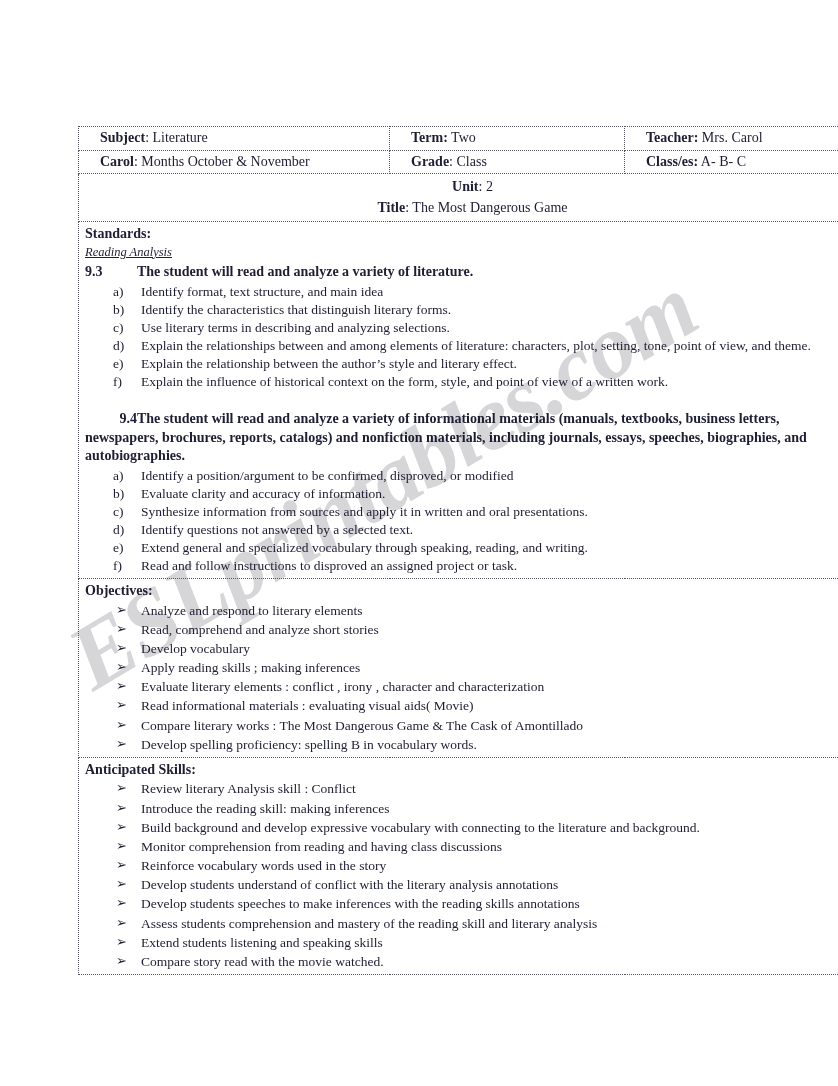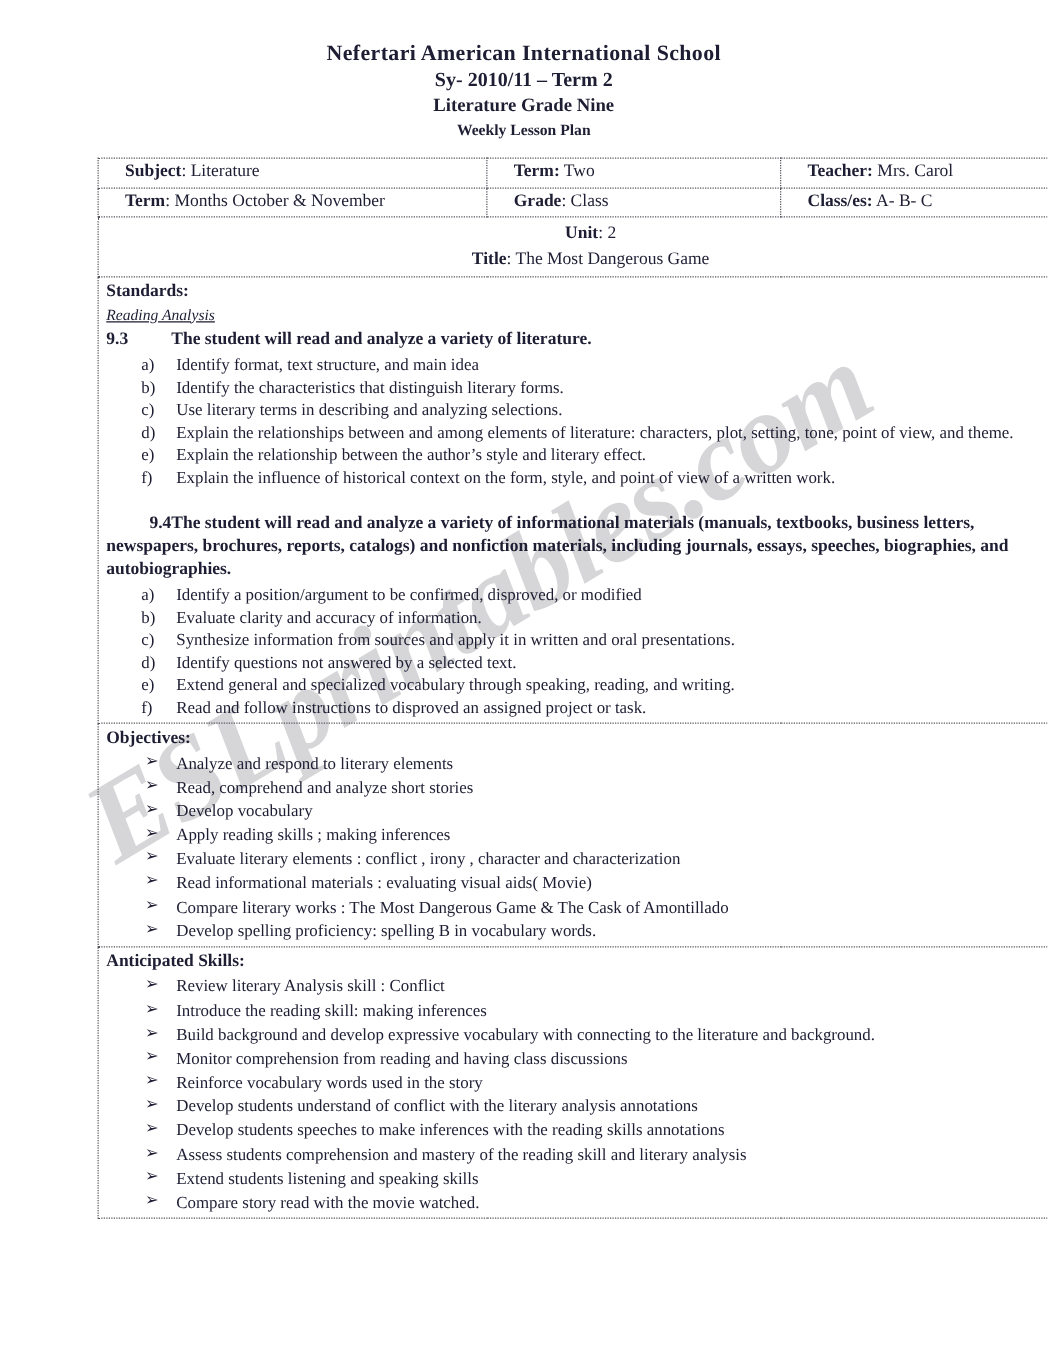--- a/index.html
+++ b/index.html
@@ -192,43 +192,37 @@
 </style>
 </head>
 <body>
 
 <div id="watermark">
   <div class="wm-text">ESLprintables.com</div>
 </div>
 
 <div id="page">
 
-  <div class="title-block">
-    <div class="doc-title">Nefertari American International School</div>
-    <div class="doc-sub1">Sy-  2010/11  – Term 2</div>
-    <div class="doc-sub2">Literature Grade Nine</div>
-    <div class="doc-sub3">Weekly Lesson Plan</div>
-  </div>
 
   <table id="lesson-table">
     <tbody>
       <tr>
         <td class="c1">
           <span class="fld-label">Subject</span><span class="fld-value">: Literature</span>
         </td>
         <td class="c2">
           <span class="fld-label">Term:</span><span class="fld-value"> Two</span>
         </td>
         <td class="c3">
           <span class="fld-label">Teacher:</span><span class="fld-value"> Mrs. Carol</span>
         </td>
       </tr>
       <tr>
         <td class="c1">
-          <span class="fld-label">Term</span><span class="fld-value">: Months October &amp; November</span>
+          <span class="fld-label">Carol</span><span class="fld-value">: Months October &amp; November</span>
         </td>
         <td class="c2">
           <span class="fld-label">Grade</span><span class="fld-value">:  Class</span>
         </td>
         <td class="c3">
           <span class="fld-label">Class/es:</span><span class="fld-value"> A- B- C</span>
         </td>
       </tr>
       <tr>
         <td class="center-cell" colspan="3">

